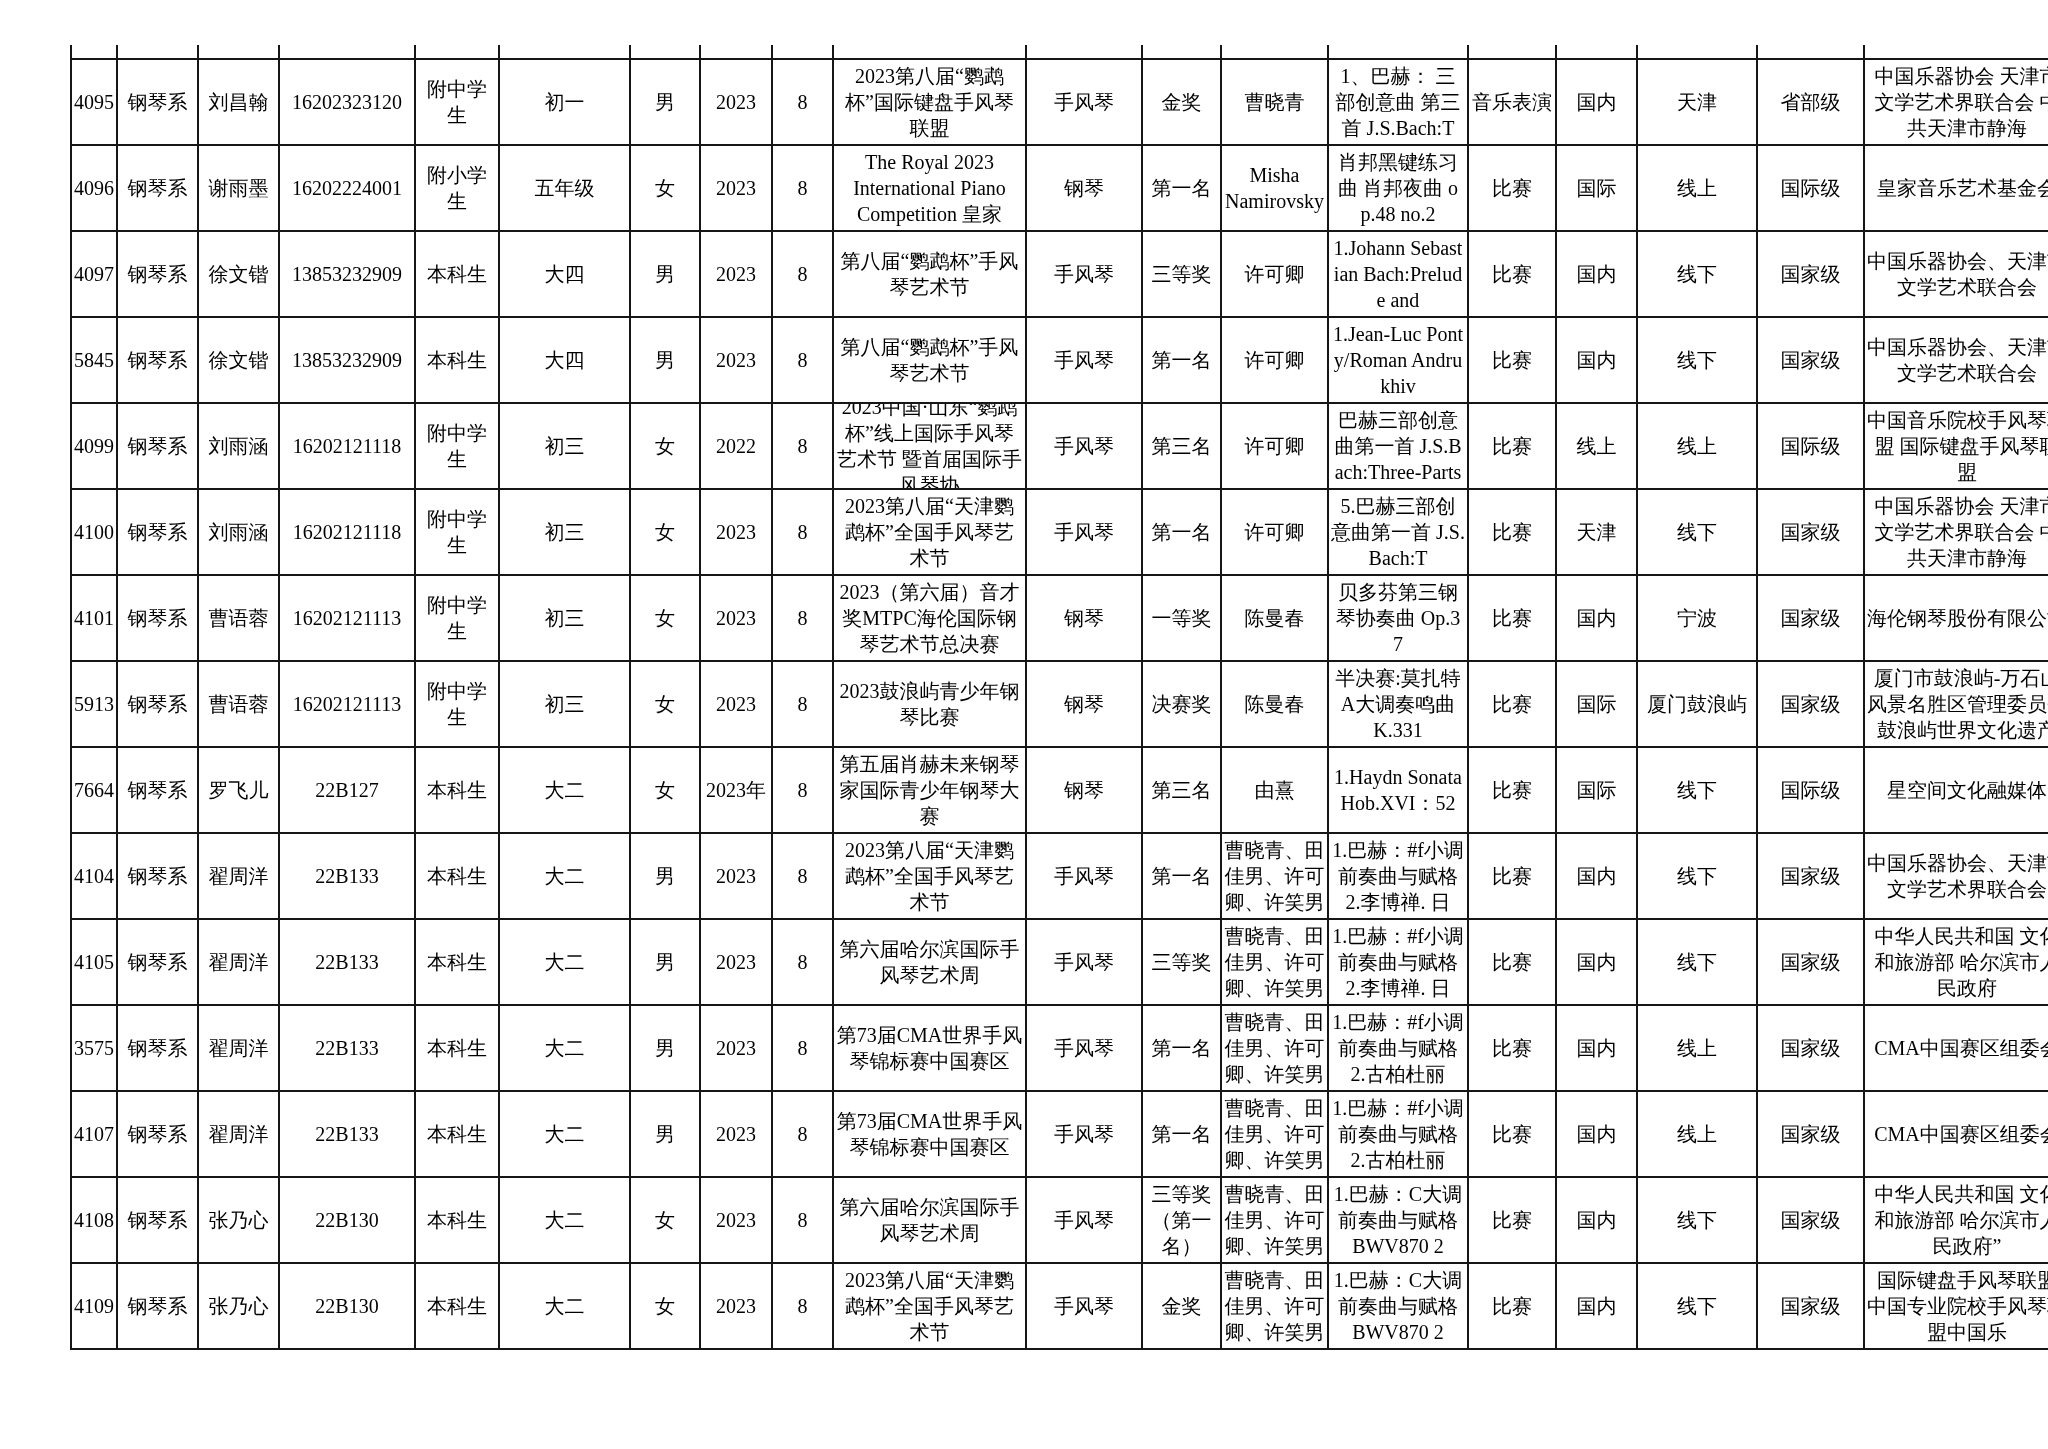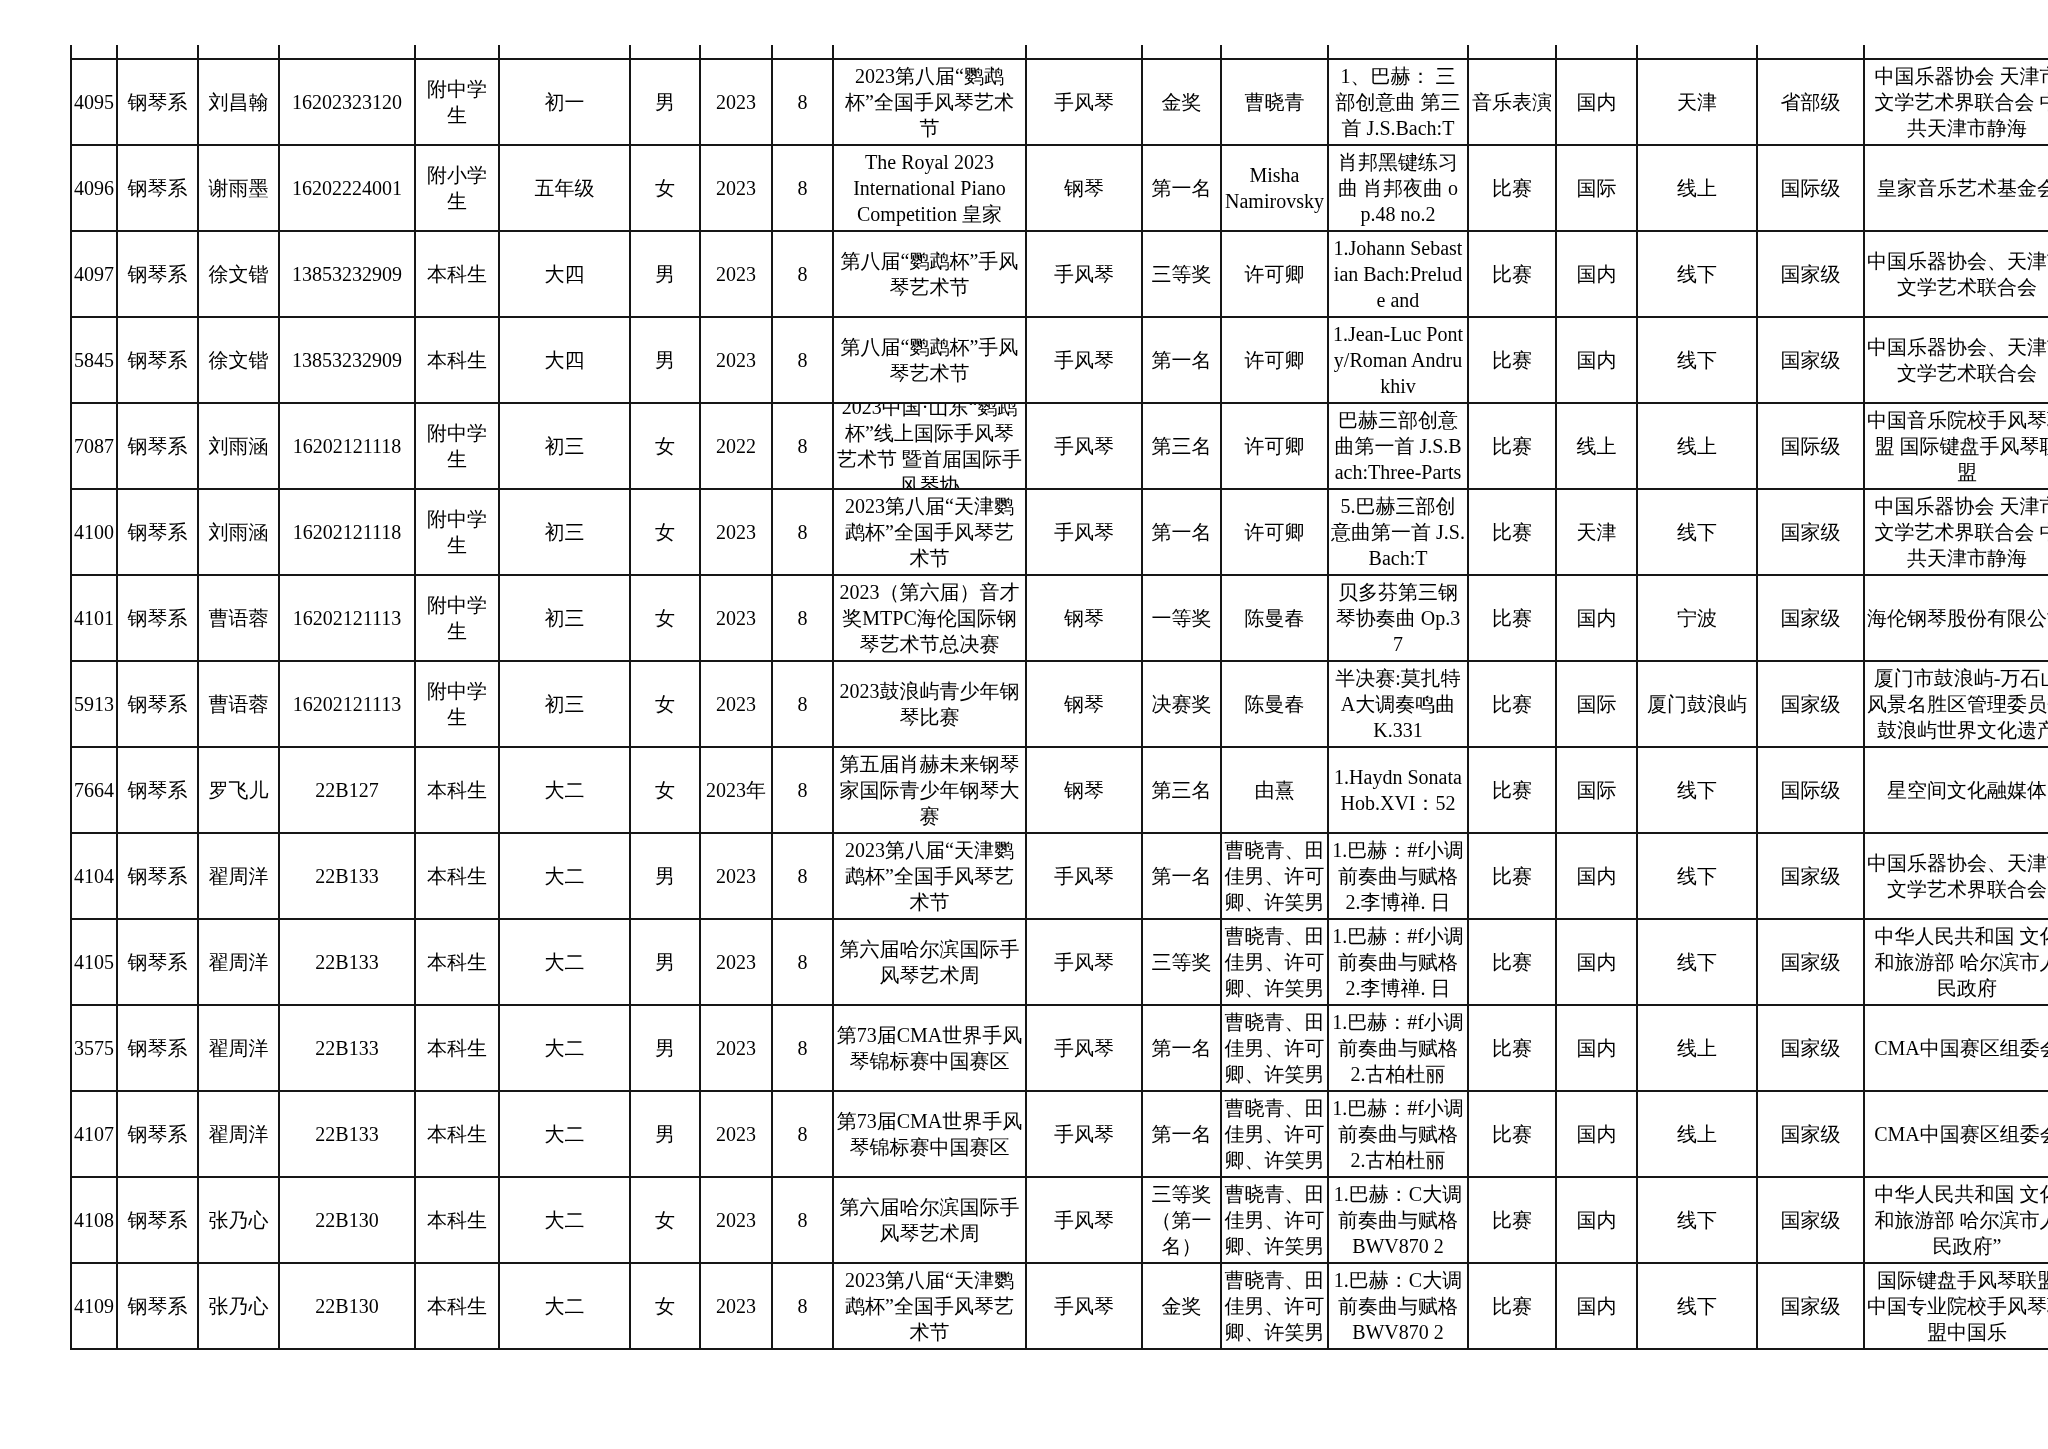--- a/index.html
+++ b/index.html
@@ -112,21 +112,21 @@
           <td class="col-gender">
             <div class="cellwrap">男</div>
           </td>
           <td class="col-year">
             <div class="cellwrap">2023</div>
           </td>
           <td class="col-month">
             <div class="cellwrap">8</div>
           </td>
           <td class="col-competition">
-            <div class="cellwrap">2023第八届“鹦鹉杯”全国手风琴艺术节</div>
+            <div class="cellwrap">2023第八届“鹦鹉杯”国际键盘手风琴联盟</div>
           </td>
           <td class="col-instrument">
             <div class="cellwrap">手风琴</div>
           </td>
           <td class="col-award">
             <div class="cellwrap">金奖</div>
           </td>
           <td class="col-advisor">
             <div class="cellwrap">曹晓青</div>
           </td>
@@ -321,21 +321,21 @@
           </td>
           <td class="col-level">
             <div class="cellwrap">国家级</div>
           </td>
           <td class="col-organizer">
             <div class="cellwrap">中国乐器协会、天津市文学艺术联合会</div>
           </td>
         </tr>
         <tr>
           <td class="col-row_no">
-            <div class="cellwrap">7087</div>
+            <div class="cellwrap">4099</div>
           </td>
           <td class="col-department">
             <div class="cellwrap">钢琴系</div>
           </td>
           <td class="col-student_name">
             <div class="cellwrap">刘雨涵</div>
           </td>
           <td class="col-student_id">
             <div class="cellwrap">16202121118</div>
           </td>

